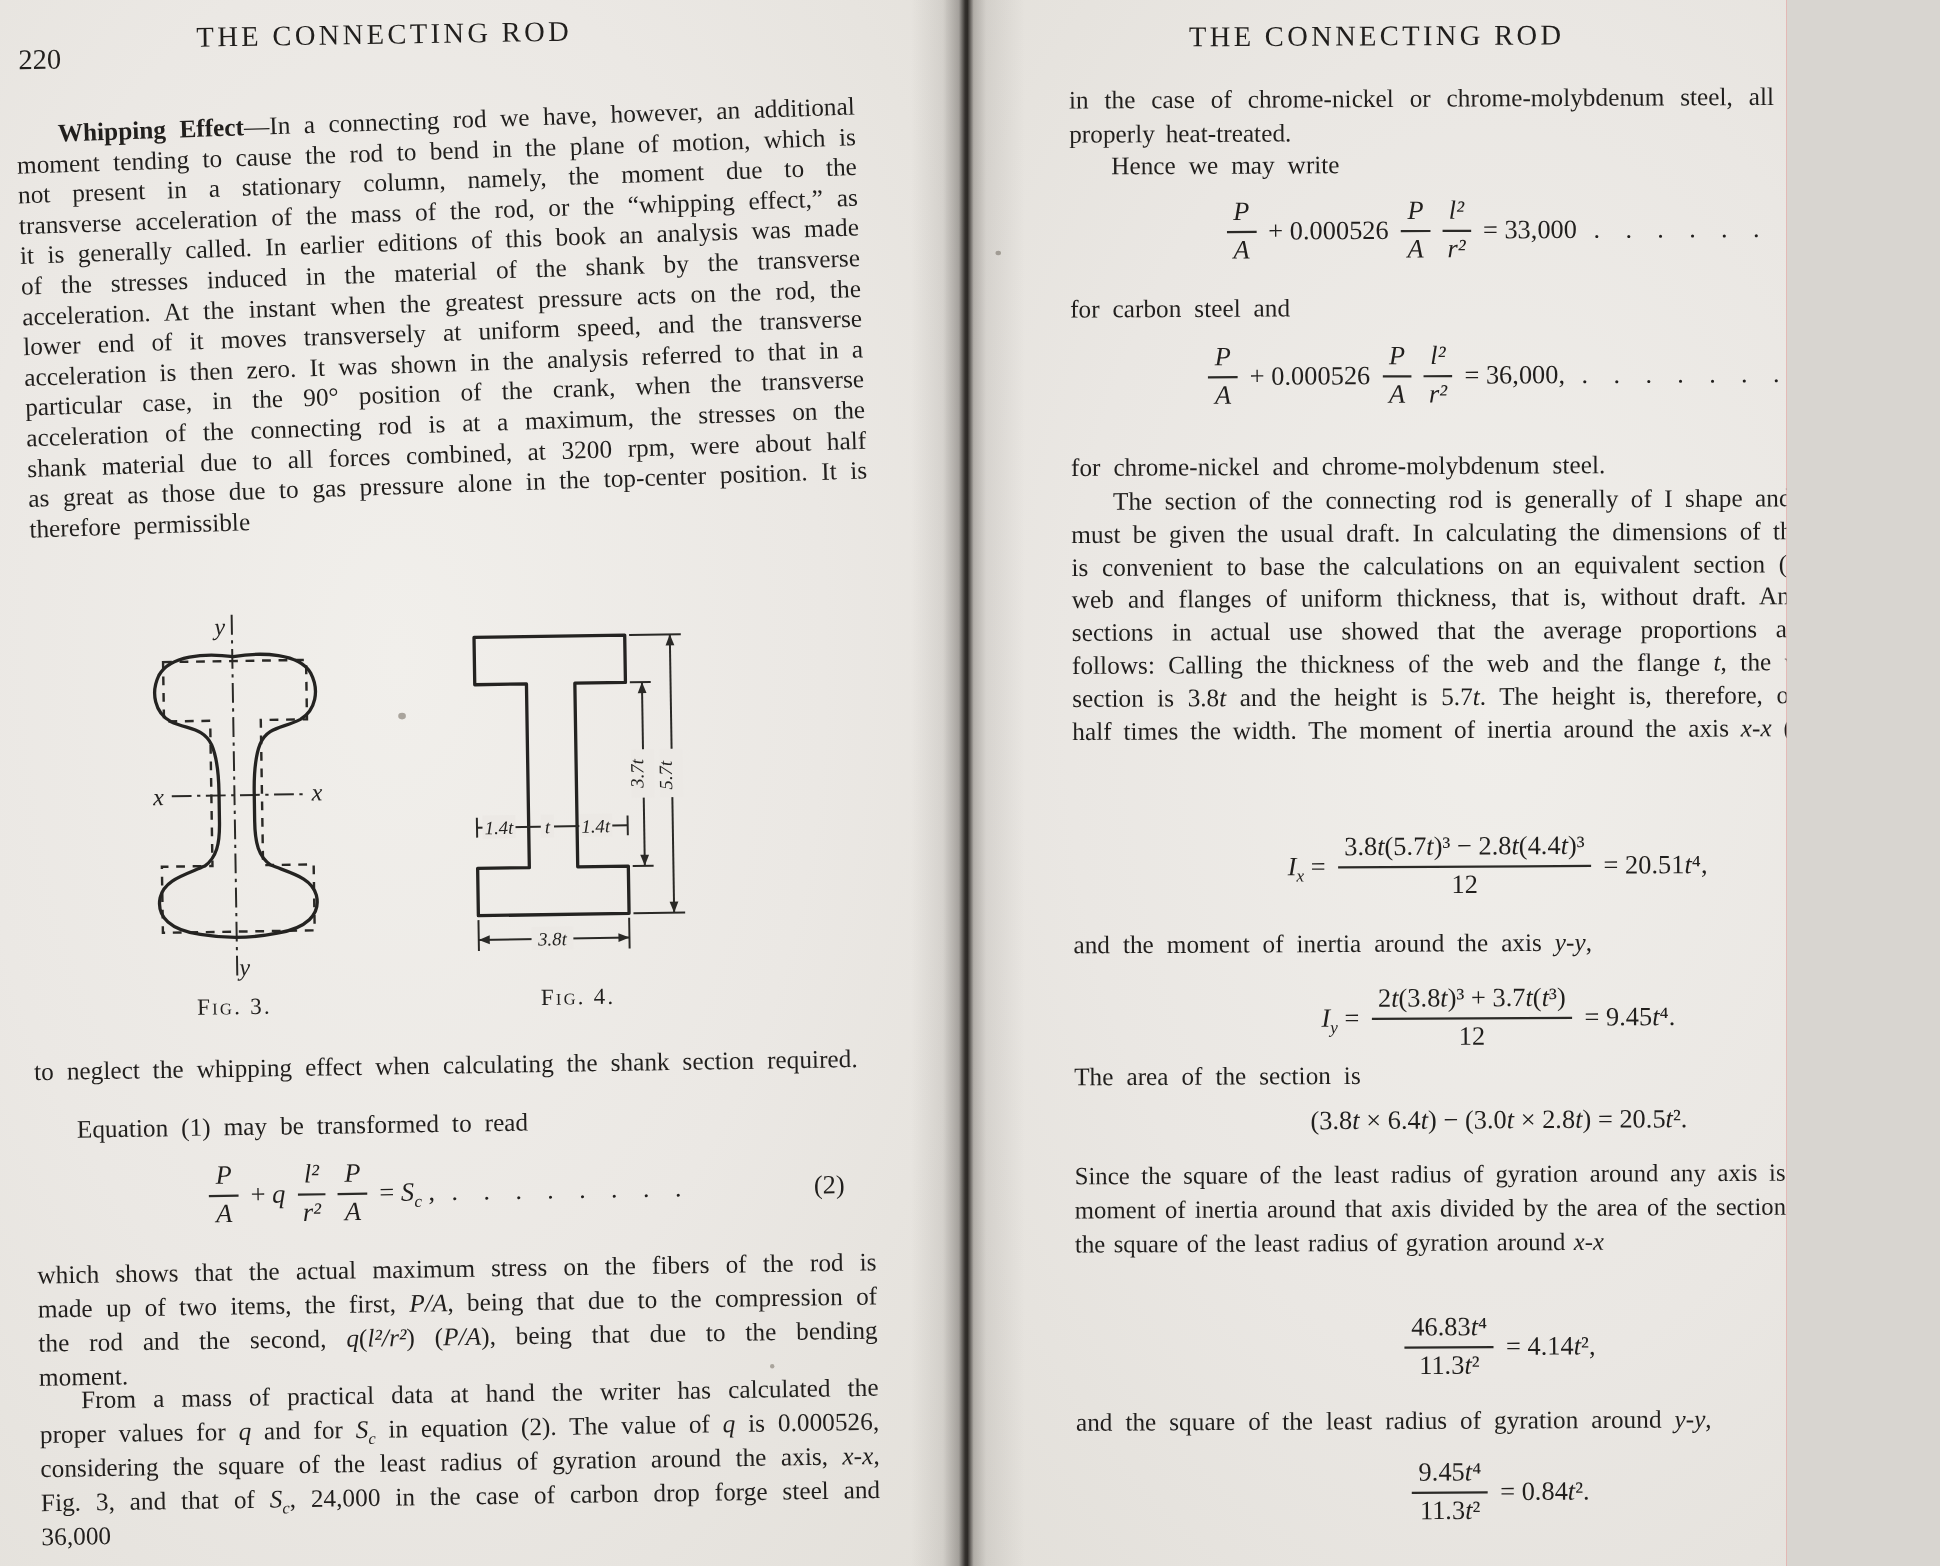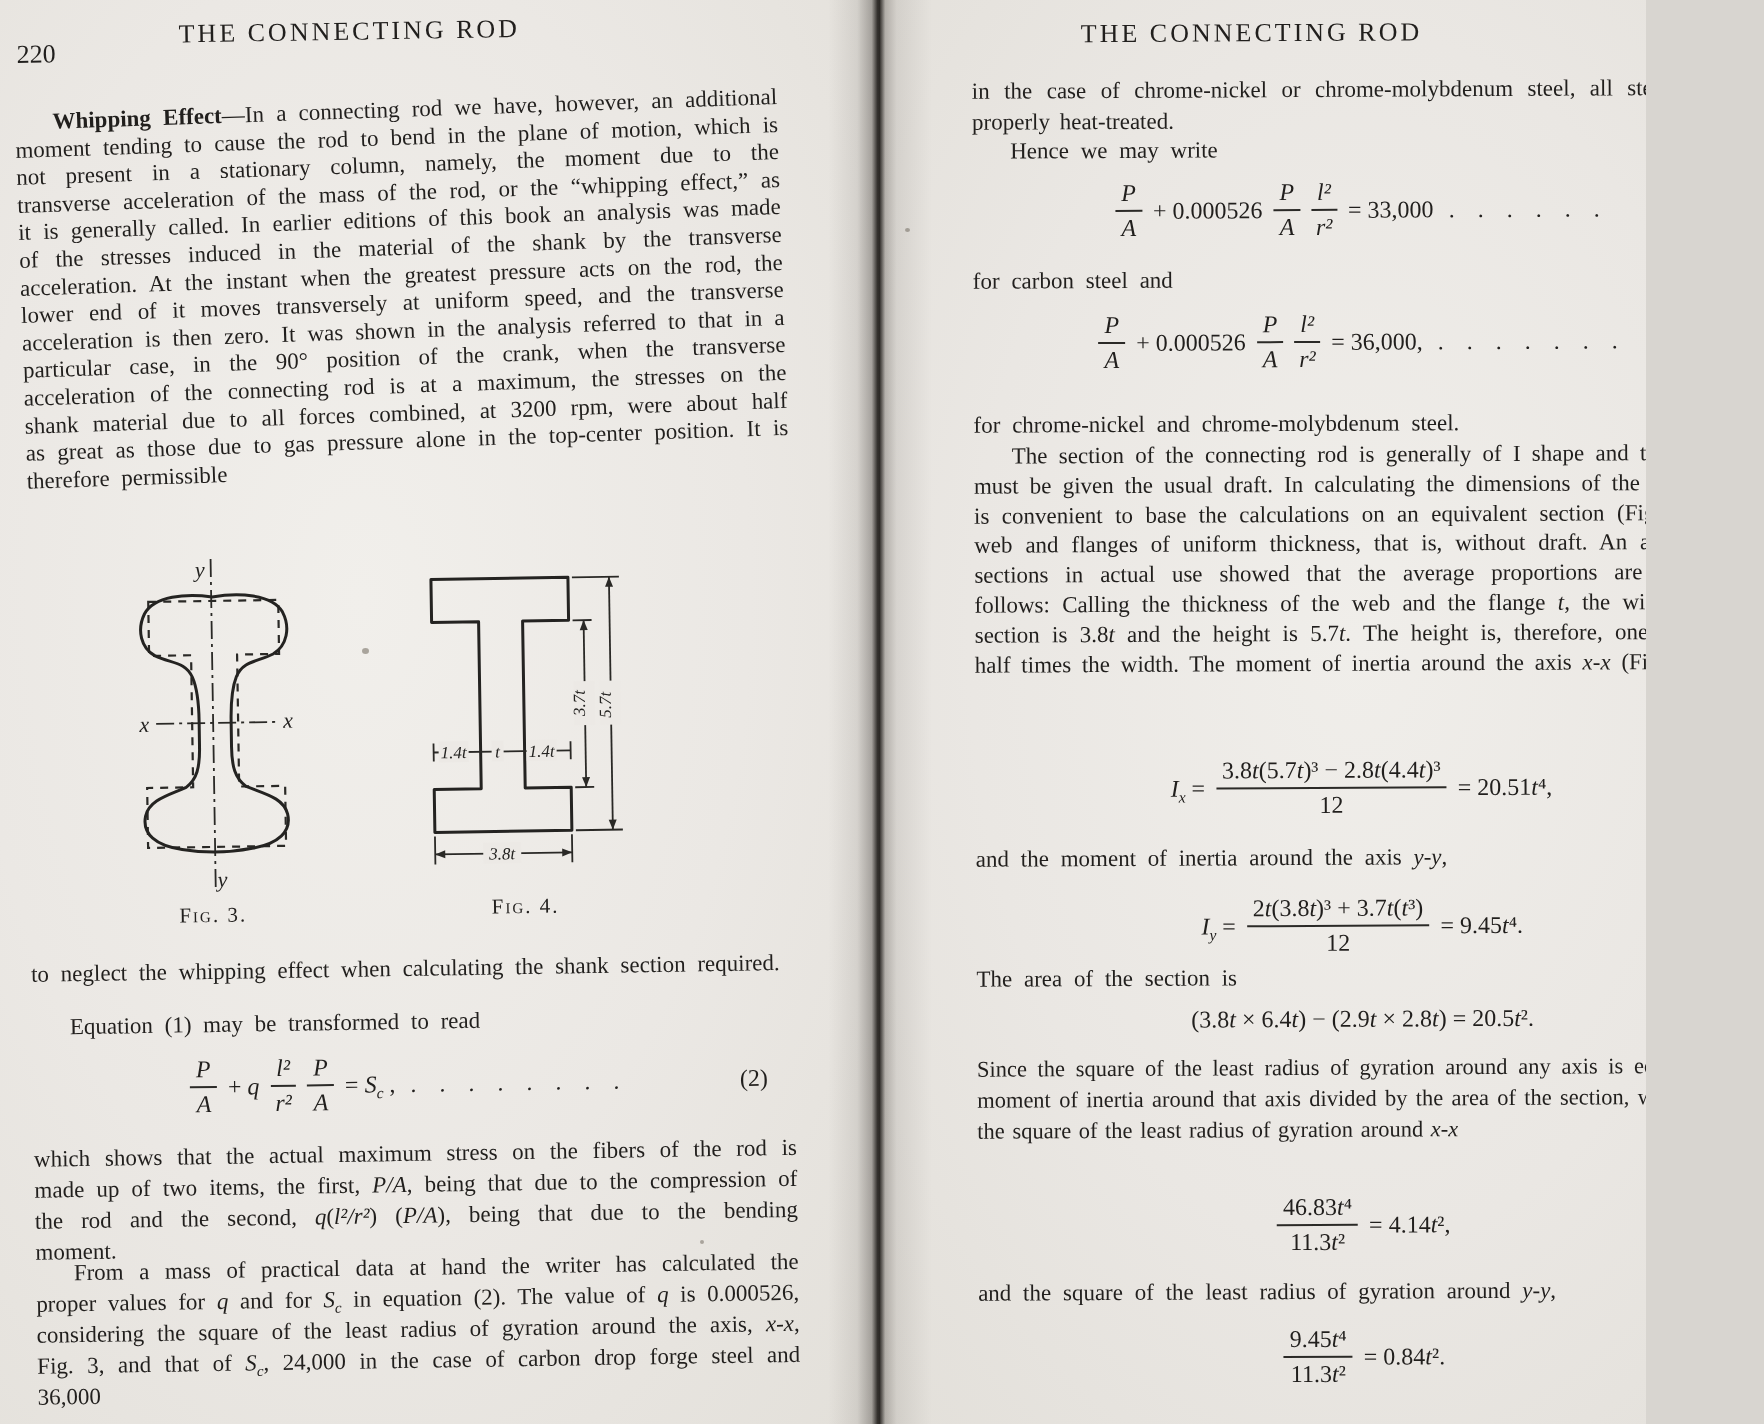--- a/index.html
+++ b/index.html
@@ -1,21 +1,20 @@
 <!DOCTYPE html>
 <html><head>
 <meta charset="utf-8">
 <style>
   html,body{margin:0;padding:0;background:#d8d5d0;}
   #stage{
     position:relative;width:1624px;height:1424px;overflow:hidden;
     background:#ef4444;
     font-family:"Liberation Serif","DejaVu Serif",serif;
     color:#211f1d;
-    padding-left:22px;
   }
   .page{position:absolute;top:0;height:1424px;}
   .page-left{left:0;width:860px;background:radial-gradient(ellipse at 42% 42%, #f1efeb 0%, #ebe8e4 55%, #e3e0da 100%);}
   .page-right{left:860px;width:904px;background:radial-gradient(ellipse at 55% 45%, #f0eeea 0%, #eae7e3 55%, #e2dfd9 100%);}
   .inner{position:absolute;left:0;top:0;width:100%;height:100%;}
   .tilt-left{transform:rotate(-0.9deg);transform-origin:400px 712px;}
   .tilt-right{transform:rotate(-0.3deg);transform-origin:440px 700px;}
   .gutter{position:absolute;left:828px;top:0;width:104px;height:1424px;pointer-events:none;z-index:5;
     background:linear-gradient(90deg, rgba(50,45,40,0) 0%, rgba(50,45,40,0.10) 28%, rgba(45,40,36,0.35) 42%,
       rgba(28,25,22,0.88) 47.5%, rgba(28,25,22,0.92) 49.5%, rgba(60,54,48,0.30) 55%,
@@ -214,21 +213,21 @@
         <span class="frac">
             <span class="num"><span>2</span><span class="it">t</span><span>(3.8</span><span class="it">t</span><span>)³ + 3.7</span><span class="it">t</span><span>(</span><span class="it">t</span><span>³)</span></span>
             <span class="den"><span>12</span></span>
           </span>
         <span><span>= 9.45</span><span class="it">t</span><span>⁴.</span></span>
       </div>
 
       <p class="abs body" style="left:115px;top:964px;width:772px;">The area of the section is</p>
 
       <div class="abs eq-single" style="left:115px;top:1006px;width:772px;">
-        <span><span>(3.8</span><span class="it">t</span><span> × 6.4</span><span class="it">t</span><span>) − (2.9</span><span class="it">t</span><span> × 2.8</span><span class="it">t</span><span>) = 20.5</span><span class="it">t</span><span>².</span></span>
+        <span><span>(3.8</span><span class="it">t</span><span> × 6.4</span><span class="it">t</span><span>) − (3.0</span><span class="it">t</span><span> × 2.8</span><span class="it">t</span><span>) = 20.5</span><span class="it">t</span><span>².</span></span>
       </div>
 
       <p class="abs body" style="left:115px;top:1052px;width:772px;line-height:31px;font-size:22.5px;word-spacing:2px;"><span>Since the square of the least radius of gyration around any axis is equal to the moment of inertia around that axis divided by the area of the section, we have for the square of the least radius of gyration around </span><span class="it">x-x</span></p>
 
       <div class="abs eqline" style="left:115px;top:1184px;width:772px;height:82px;">
         <span class="frac">
             <span class="num"><span>46.83</span><span class="it">t</span><span>⁴</span></span>
             <span class="den"><span>11.3</span><span class="it">t</span><span>²</span></span>
           </span>
         <span><span>= 4.14</span><span class="it">t</span><span>²,</span></span>

